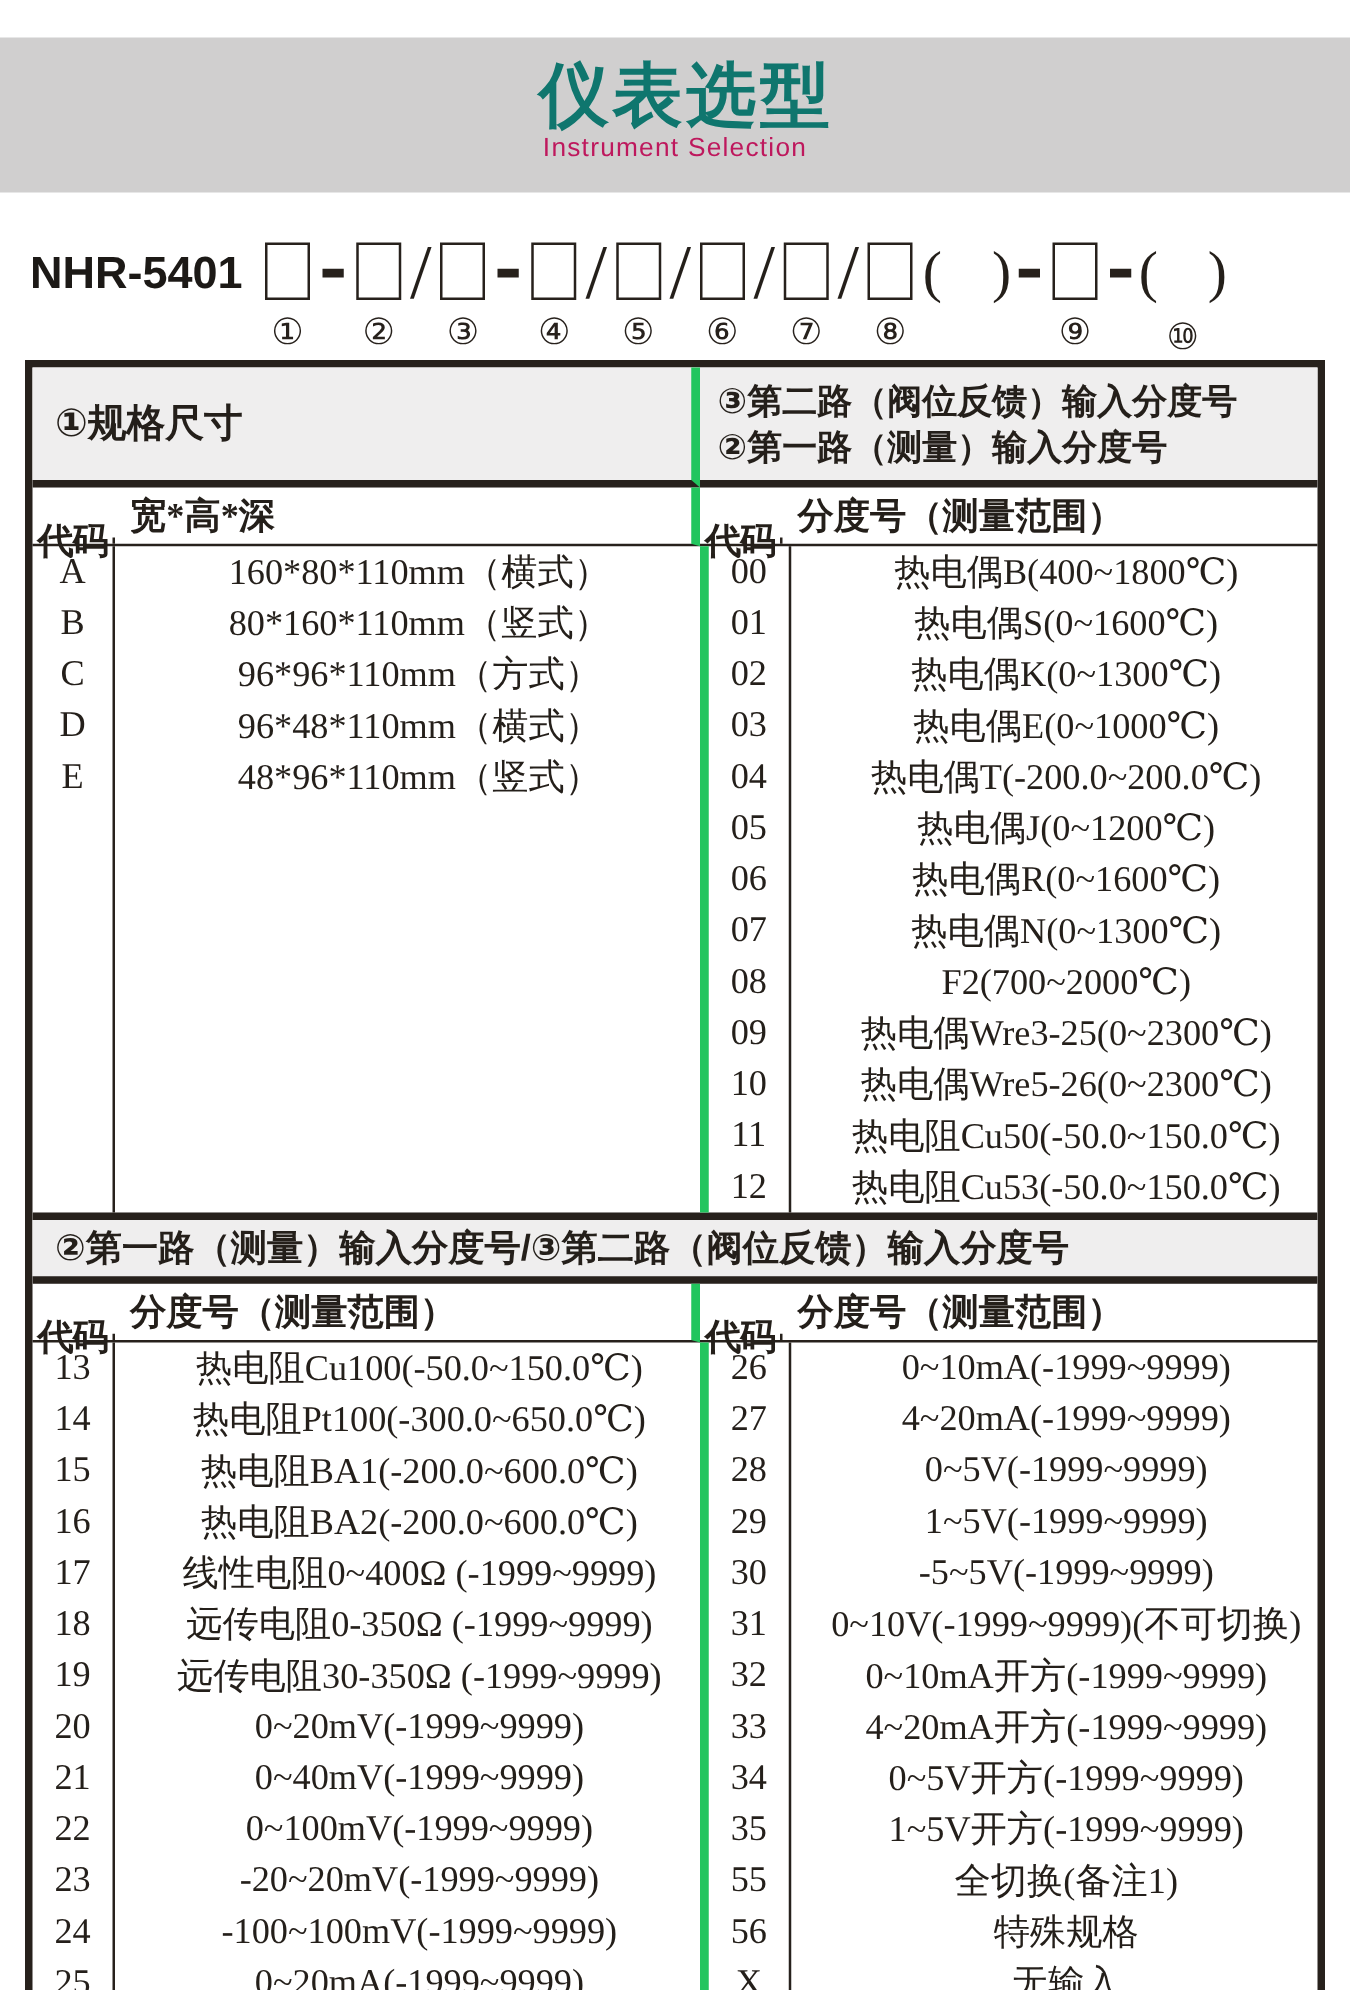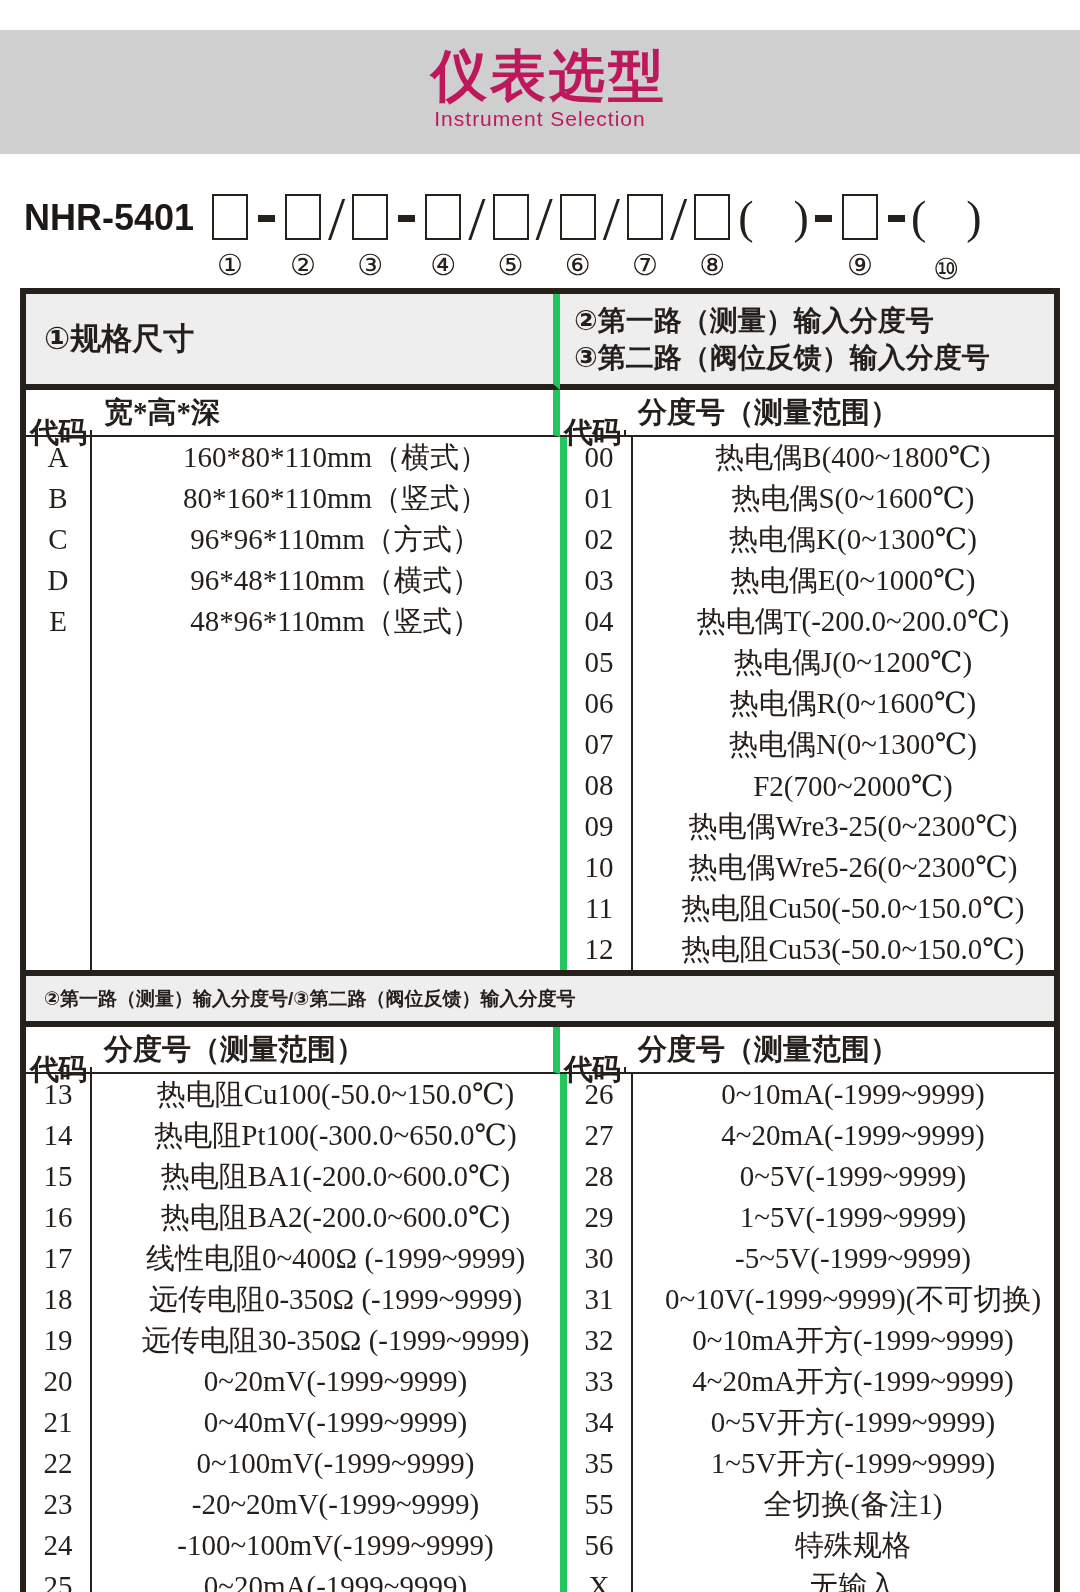--- a/index.html
+++ b/index.html
@@ -4,21 +4,21 @@
 <style>
   html,body{margin:0;padding:0;}
   body{
     width:1080px;height:1592px;background:#ffffff;overflow:hidden;position:relative;
     font-family:"Liberation Serif","DejaVu Serif",serif;color:#241f1a;
   }
   
   .banner{position:absolute;left:0;top:30px;width:1080px;height:124px;background:#d0cfcf;text-align:center;}
   .banner-title{
     font-family:"Liberation Sans","DejaVu Sans",sans-serif;font-weight:bold;
-    font-size:56px;line-height:60px;margin-top:16px;letter-spacing:3px;color:#be185d;padding-left:18px;
+    font-size:56px;line-height:60px;margin-top:16px;letter-spacing:3px;color:#0f766e;padding-left:18px;
   }
   .banner-sub{
     font-family:"Liberation Sans","DejaVu Sans",sans-serif;font-size:21px;line-height:26px;
     color:#be185d;letter-spacing:1px;
   }
   
   .model{position:absolute;left:24px;top:192px;display:flex;align-items:flex-start;}
   .model-prefix{
     font-family:"Liberation Sans","DejaVu Sans",sans-serif;font-weight:bold;
     font-size:36px;line-height:52px;margin-right:12px;letter-spacing:0px;color:#1c1916;
@@ -67,21 +67,21 @@
   .rows::before{content:"";position:absolute;left:64px;top:0;bottom:0;width:2px;background:#27211c;}
   .row{display:flex;height:41px;align-items:center;font-size:29px;}
   .row .code{width:64px;flex:0 0 64px;text-align:center;}
   .row .label{flex:1;padding-left:21px;white-space:nowrap;overflow:hidden;text-align:center;}
   .rows.s1{height:533px;}
   .rows.s2{height:533px;}
   
   .band{
     height:57px;border-top:6px solid #27211c;border-bottom:6px solid #27211c;box-sizing:border-box;
     background:#efeeee;display:flex;align-items:center;padding-left:18px;
-    font-family:"Liberation Sans","DejaVu Sans",sans-serif;font-weight:bold;font-size:19px;white-space:nowrap;
+    font-family:"Liberation Sans","DejaVu Sans",sans-serif;font-weight:bold;font-size:29px;white-space:nowrap;
   }
 </style>
 </head>
 <body>
 
 <div class="banner">
   <div class="banner-title">仪表选型</div>
   <div class="banner-sub">Instrument Selection</div>
 </div>
 
@@ -186,22 +186,22 @@
         <span class="num"></span>
       </span>
     </span>
 </div>
 
 <div class="table">
 
   <div class="half-row">
     <div class="half-left sec-head one-line">①规格尺寸</div>
     <div class="half-right sec-head two-line">
+      <div>③第二路（阀位反馈）输入分度号</div>
       <div>②第一路（测量）输入分度号</div>
-      <div>③第二路（阀位反馈）输入分度号</div>
     </div>
   </div>
 
   <div class="half-row">
     <div class="half-left colhead">
       <span class="code-col">代码</span>
       <span class="desc-col">宽*高*深</span>
     </div>
     <div class="half-right colhead">
       <span class="code-col">代码</span>

